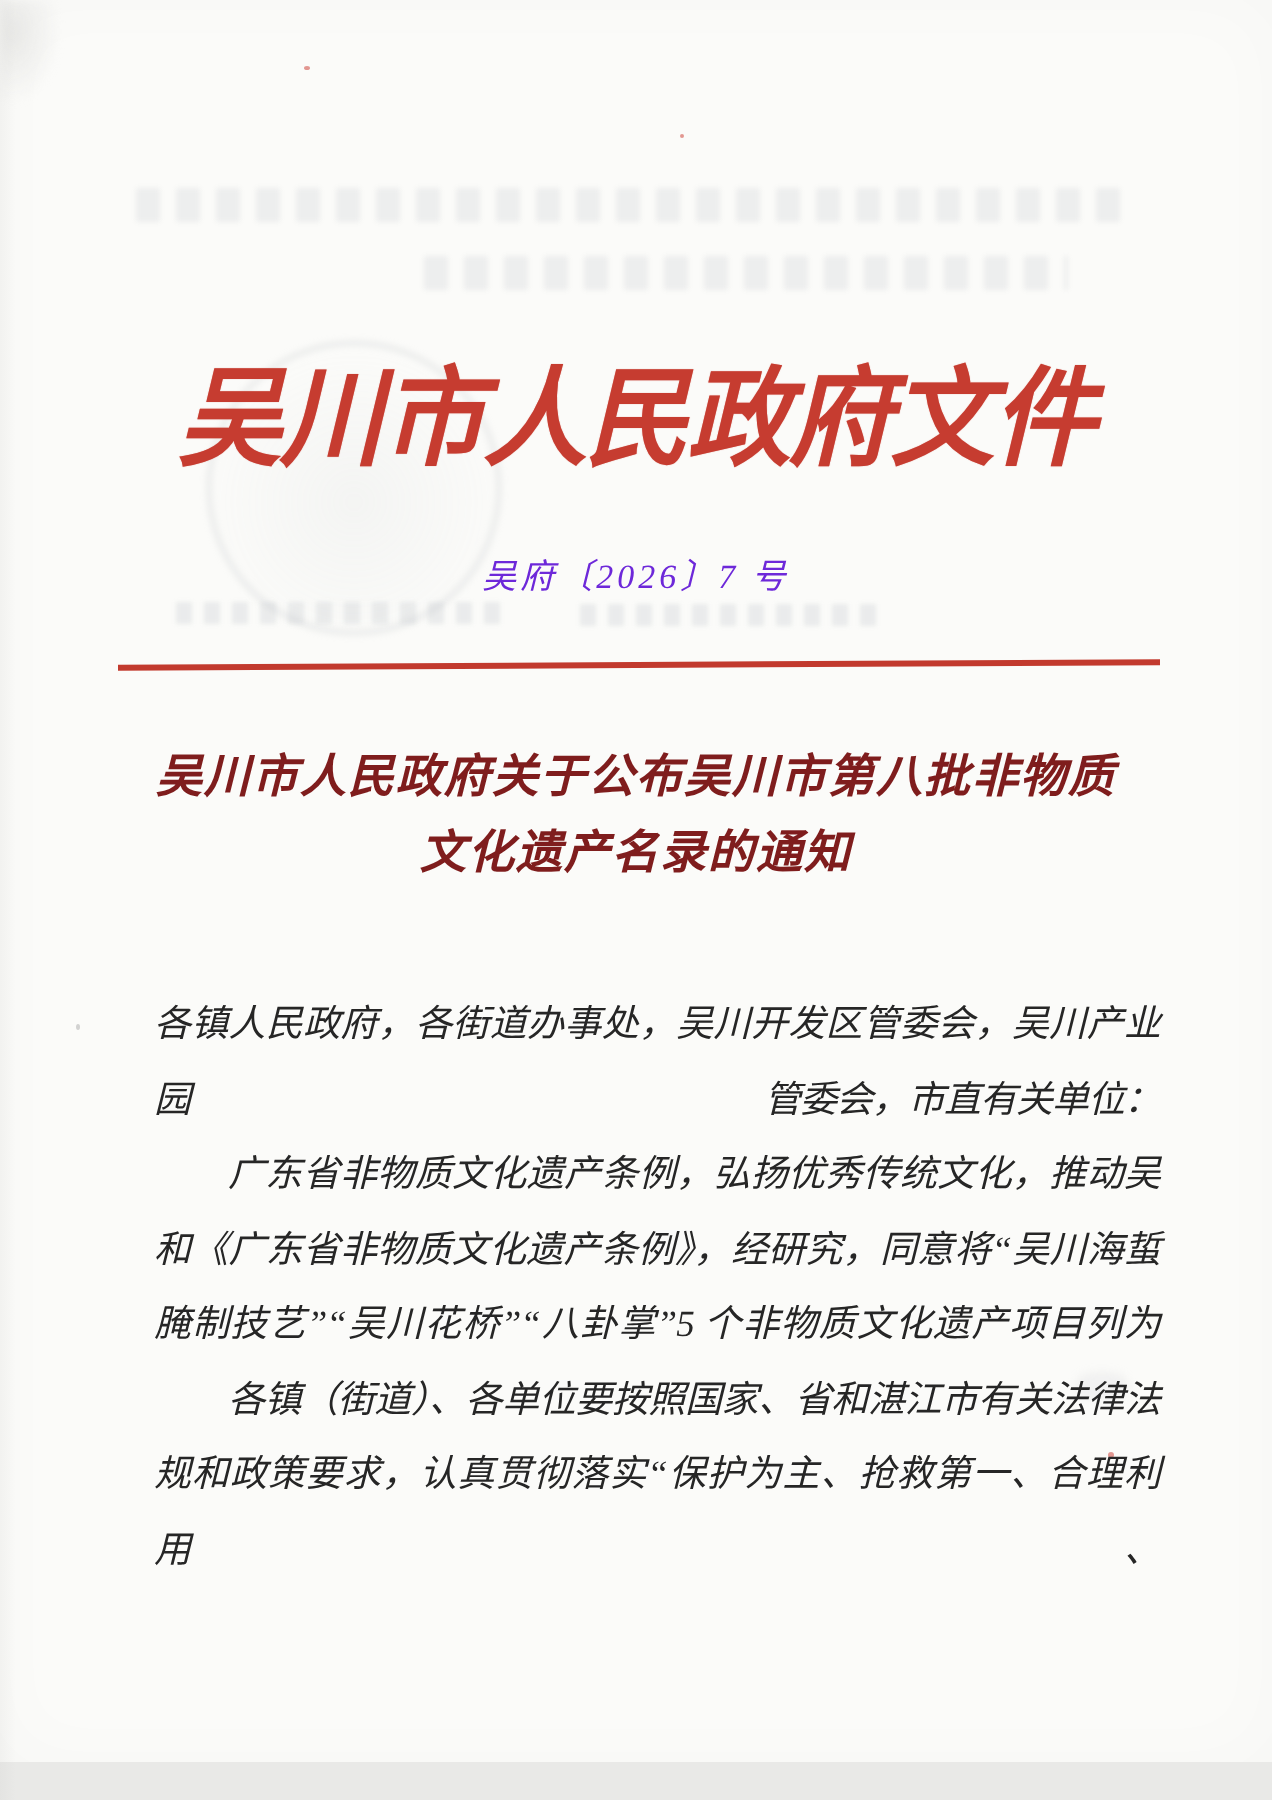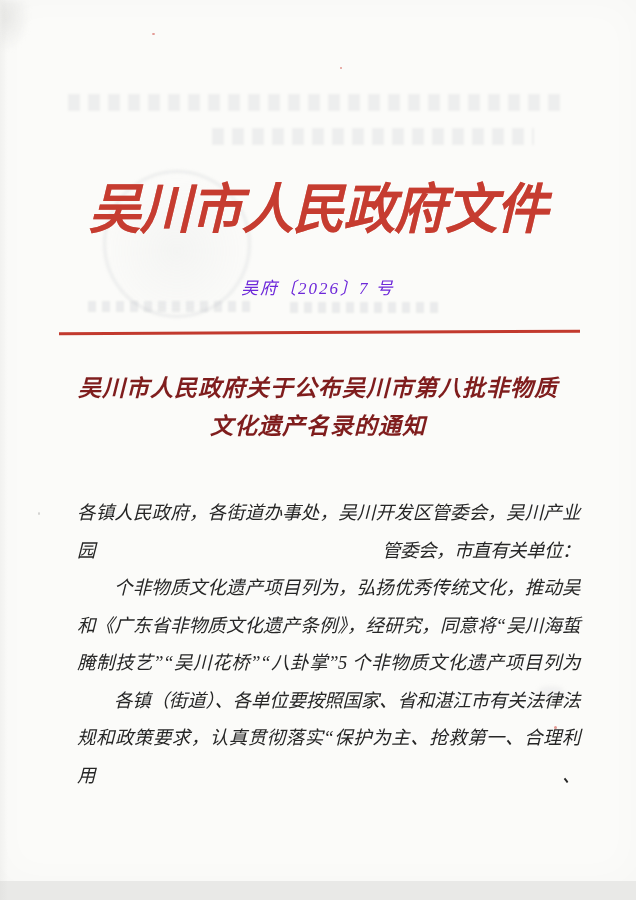--- a/index.html
+++ b/index.html
@@ -117,20 +117,20 @@
 
   <div class="doc-number">吴府〔2026〕7 号</div>
 
   <div class="red-rule"></div>
 
   <h2 class="doc-title"><span>吴川市人民政府关于公布吴川市第八批非物质</span><br><span>文化遗产名录的通知</span></h2>
 
   <div class="body-text">
     <div class="line full">各镇人民政府，各街道办事处，吴川开发区管委会，吴川产业园</div>
     <div class="line">管委会，市直有关单位：</div>
-    <div class="line full indent">个非物质文化遗产项目列为，弘扬优秀传统文化，推动吴</div>
+    <div class="line full indent">广东省非物质文化遗产条例，弘扬优秀传统文化，推动吴</div>
     <div class="line full">和《广东省非物质文化遗产条例》，经研究，同意将“吴川海蜇</div>
     <div class="line full">腌制技艺”“吴川花桥”“八卦掌”5 个非物质文化遗产项目列为</div>
     <div class="line full indent">各镇（街道）、各单位要按照国家、省和湛江市有关法律法</div>
     <div class="line full">规和政策要求，认真贯彻落实“保护为主、抢救第一、合理利用、</div>
   </div>
 
 </div>
 
 </body></html>

